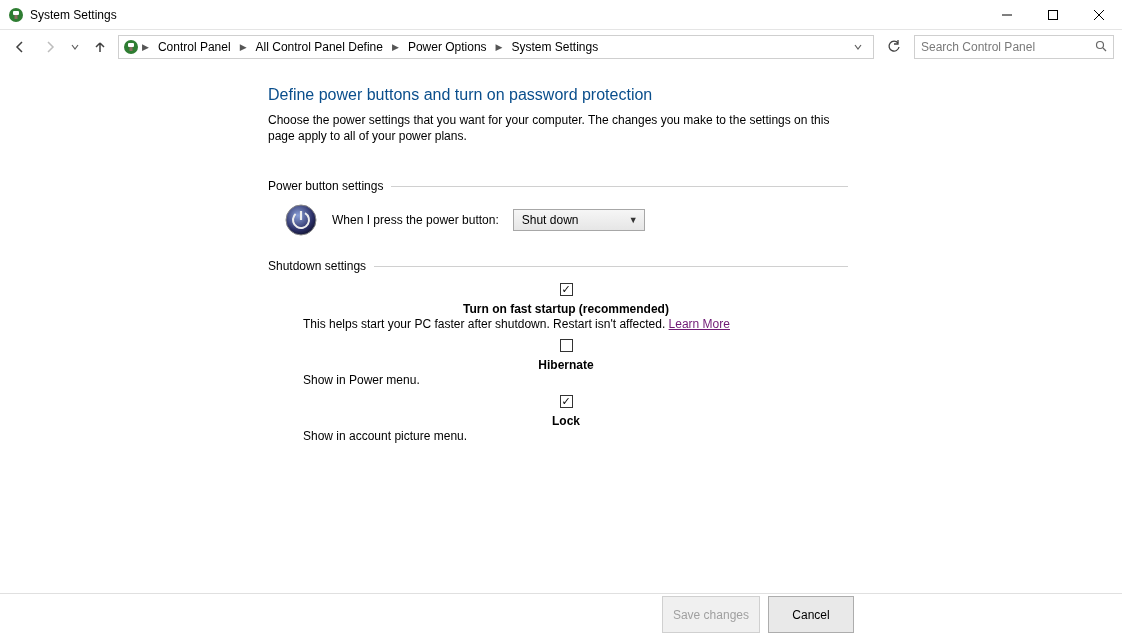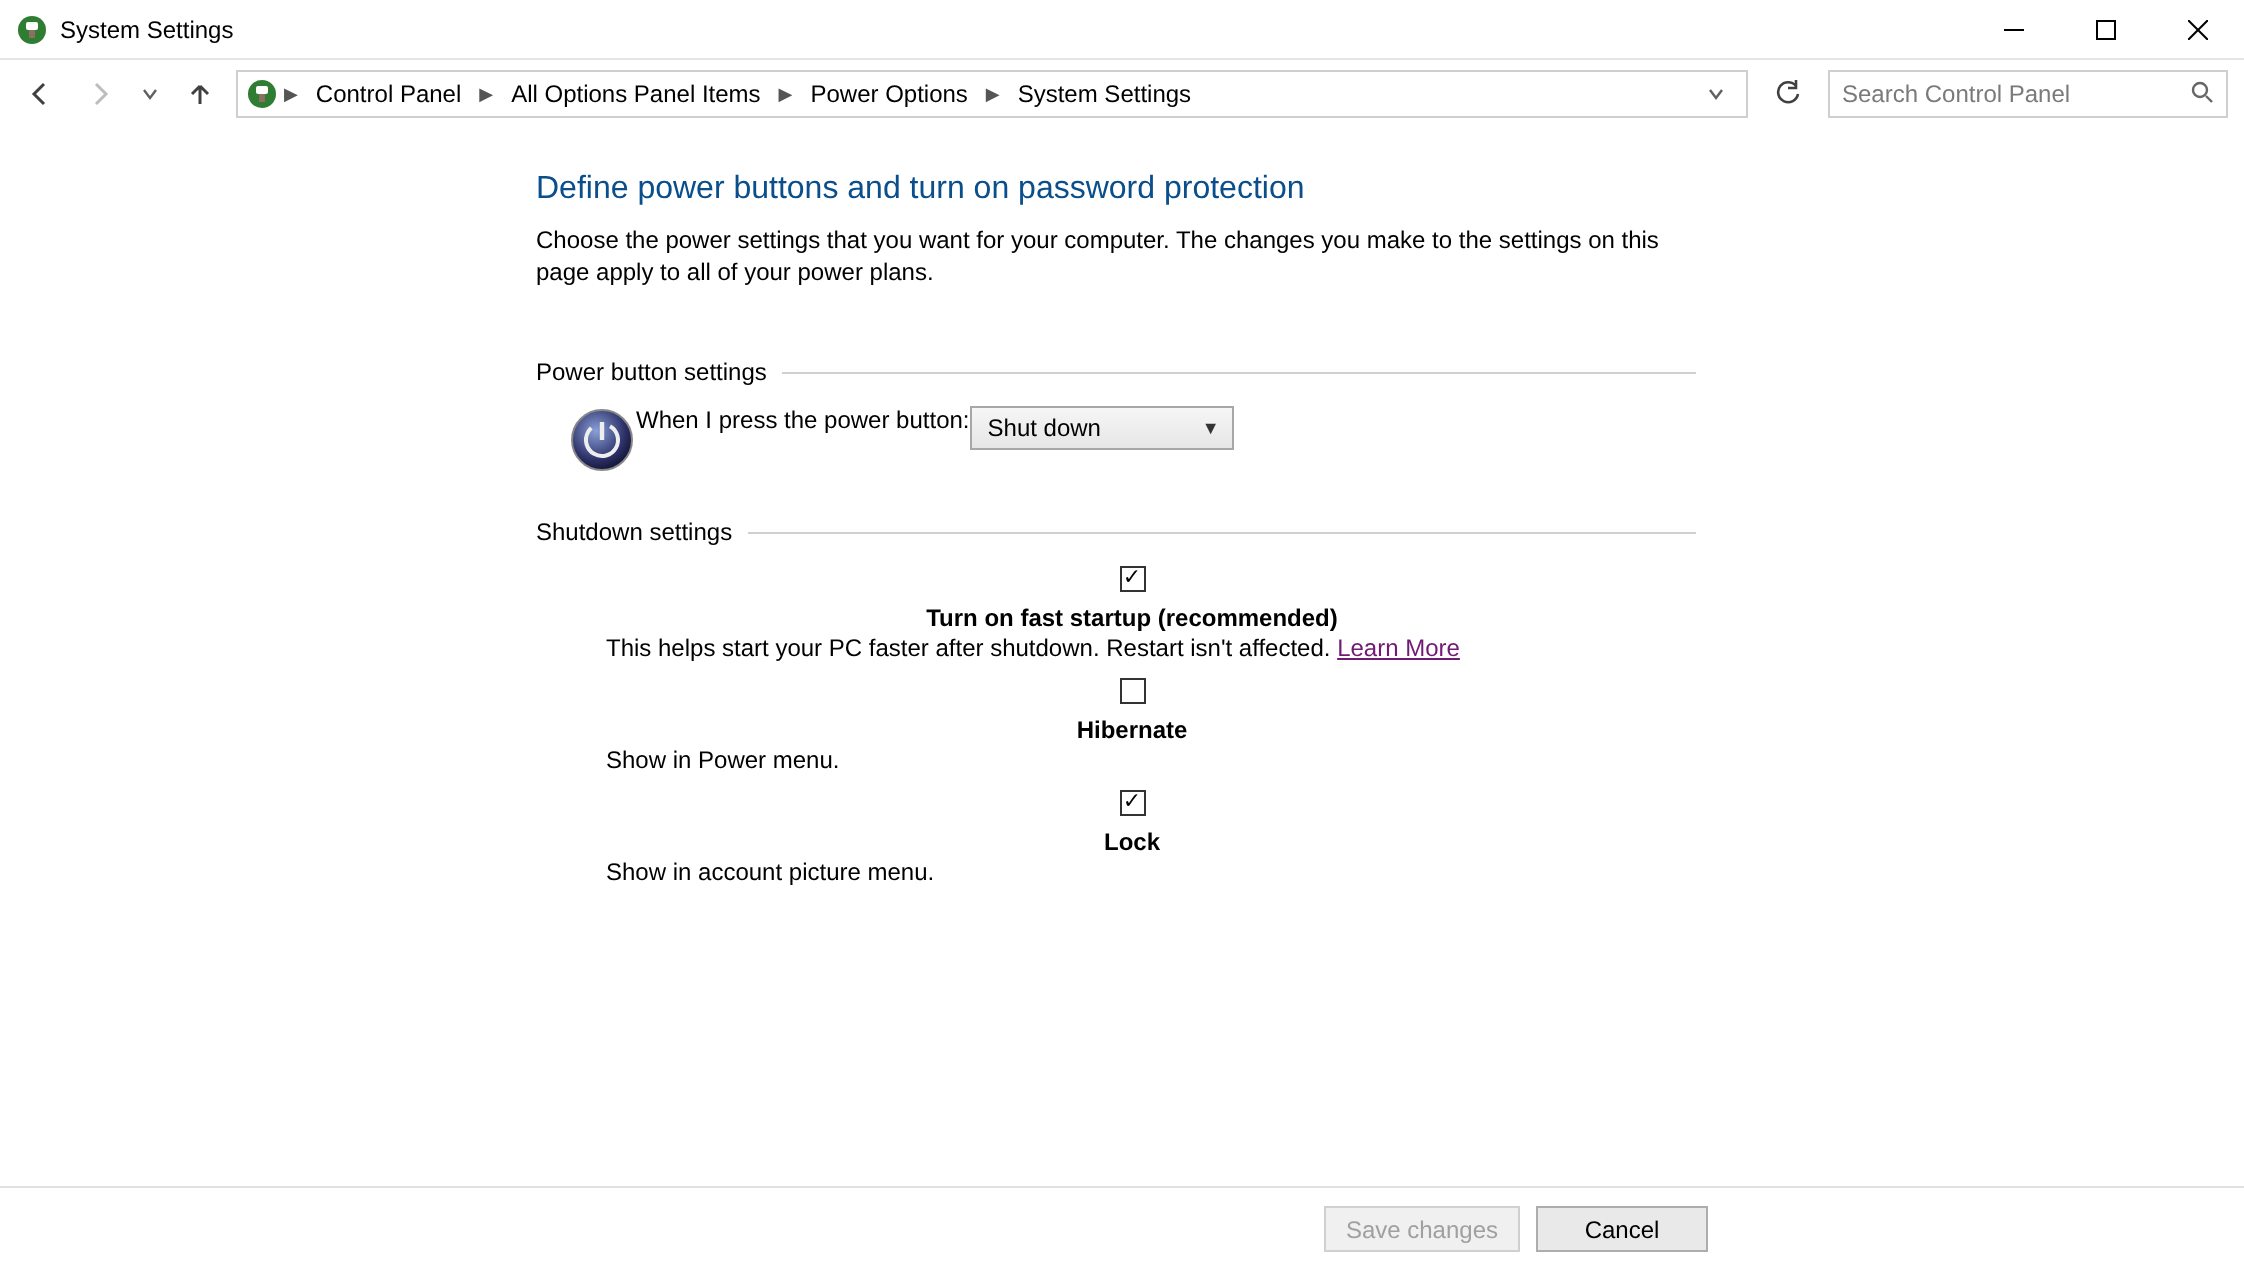--- a/index.html
+++ b/index.html
@@ -119,21 +119,21 @@
   .section-label {
     font-size:12px;
     color:#000;
     display:flex; align-items:center;
     margin-bottom:10px;
   }
   .section-label .line {
     flex:1; height:1px; background:#d0d0d0; margin-left:8px;
   }
   .power-row {
-    display:flex; align-items:flex-start; 
+    display:flex; align-items:center; gap:14px;
     margin: 6px 0 22px 16px;
   }
   .power-icon {
     width:34px; height:34px;
   }
   .power-label { font-size:12px; }
   .select-box {
     width:132px; height:22px;
     border:1px solid #a7a7a7;
     background: linear-gradient(#f6f6f6,#e6e6e6);
@@ -167,21 +167,21 @@
     height:42px;
     border-top:1px solid #e0e0e0;
     display:flex;
     align-items:center;
     justify-content:flex-end;
     padding-right:268px;
     gap:8px;
   }
   .btn {
     min-width:86px;
-    height:23px;
+    height:37px;
     border:1px solid #adadad;
     background:#e9e9e9;
     font-size:12px;
     display:inline-flex; align-items:center; justify-content:center;
     padding:0 10px;
     cursor:pointer;
   }
   .btn.disabled {
     color:#a0a0a0;
     background:#f0f0f0;
@@ -250,21 +250,21 @@
       <svg viewBox="0 0 16 16" width="16" height="16">
         <circle cx="8" cy="8" r="7" fill="#2e7d32"></circle>
         <rect x="5" y="4" width="6" height="4" fill="#fff" rx="1"></rect>
         <rect x="6.5" y="8" width="3" height="4" fill="#8d6e63"></rect>
       </svg>
     </span>
     <span class="crumb-sep">▶</span>
     <div class="breadcrumb">
       <span class="crumb">Control Panel</span>
       <span class="crumb-sep">▶</span>
-      <span class="crumb">All Options Panel Items</span>
+      <span class="crumb">All Control Panel Define</span>
       <span class="crumb-sep">▶</span>
       <span class="crumb">Power Options</span>
       <span class="crumb-sep">▶</span>
       <span class="crumb">System Settings</span>
     </div>
     <div class="addr-right">
       <div class="addr-ic">
         <svg width="8" height="8" viewBox="0 0 8 8">
             <path d="M1 2 L4 6 L7 2" fill="none" stroke="#606060" stroke-width="1.2"></path>
           </svg>

